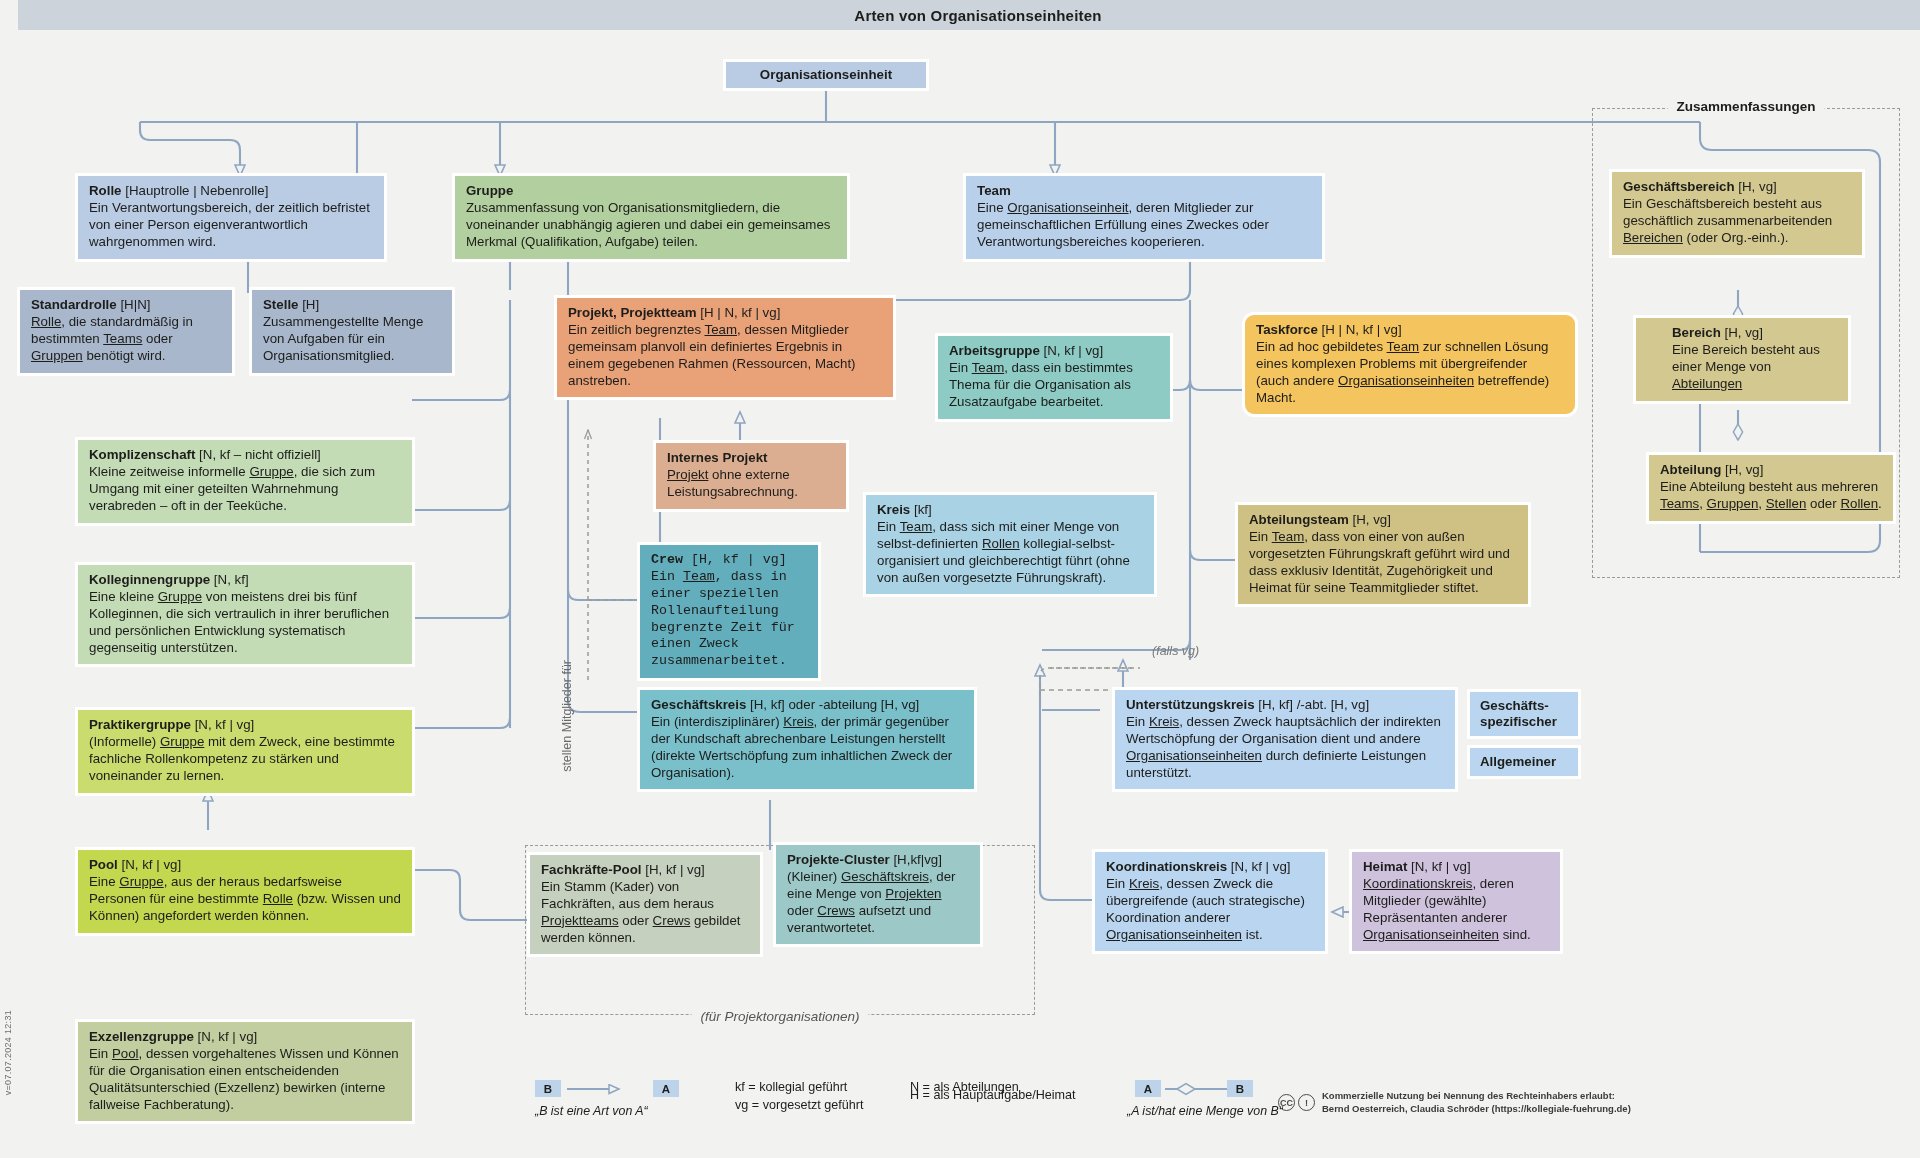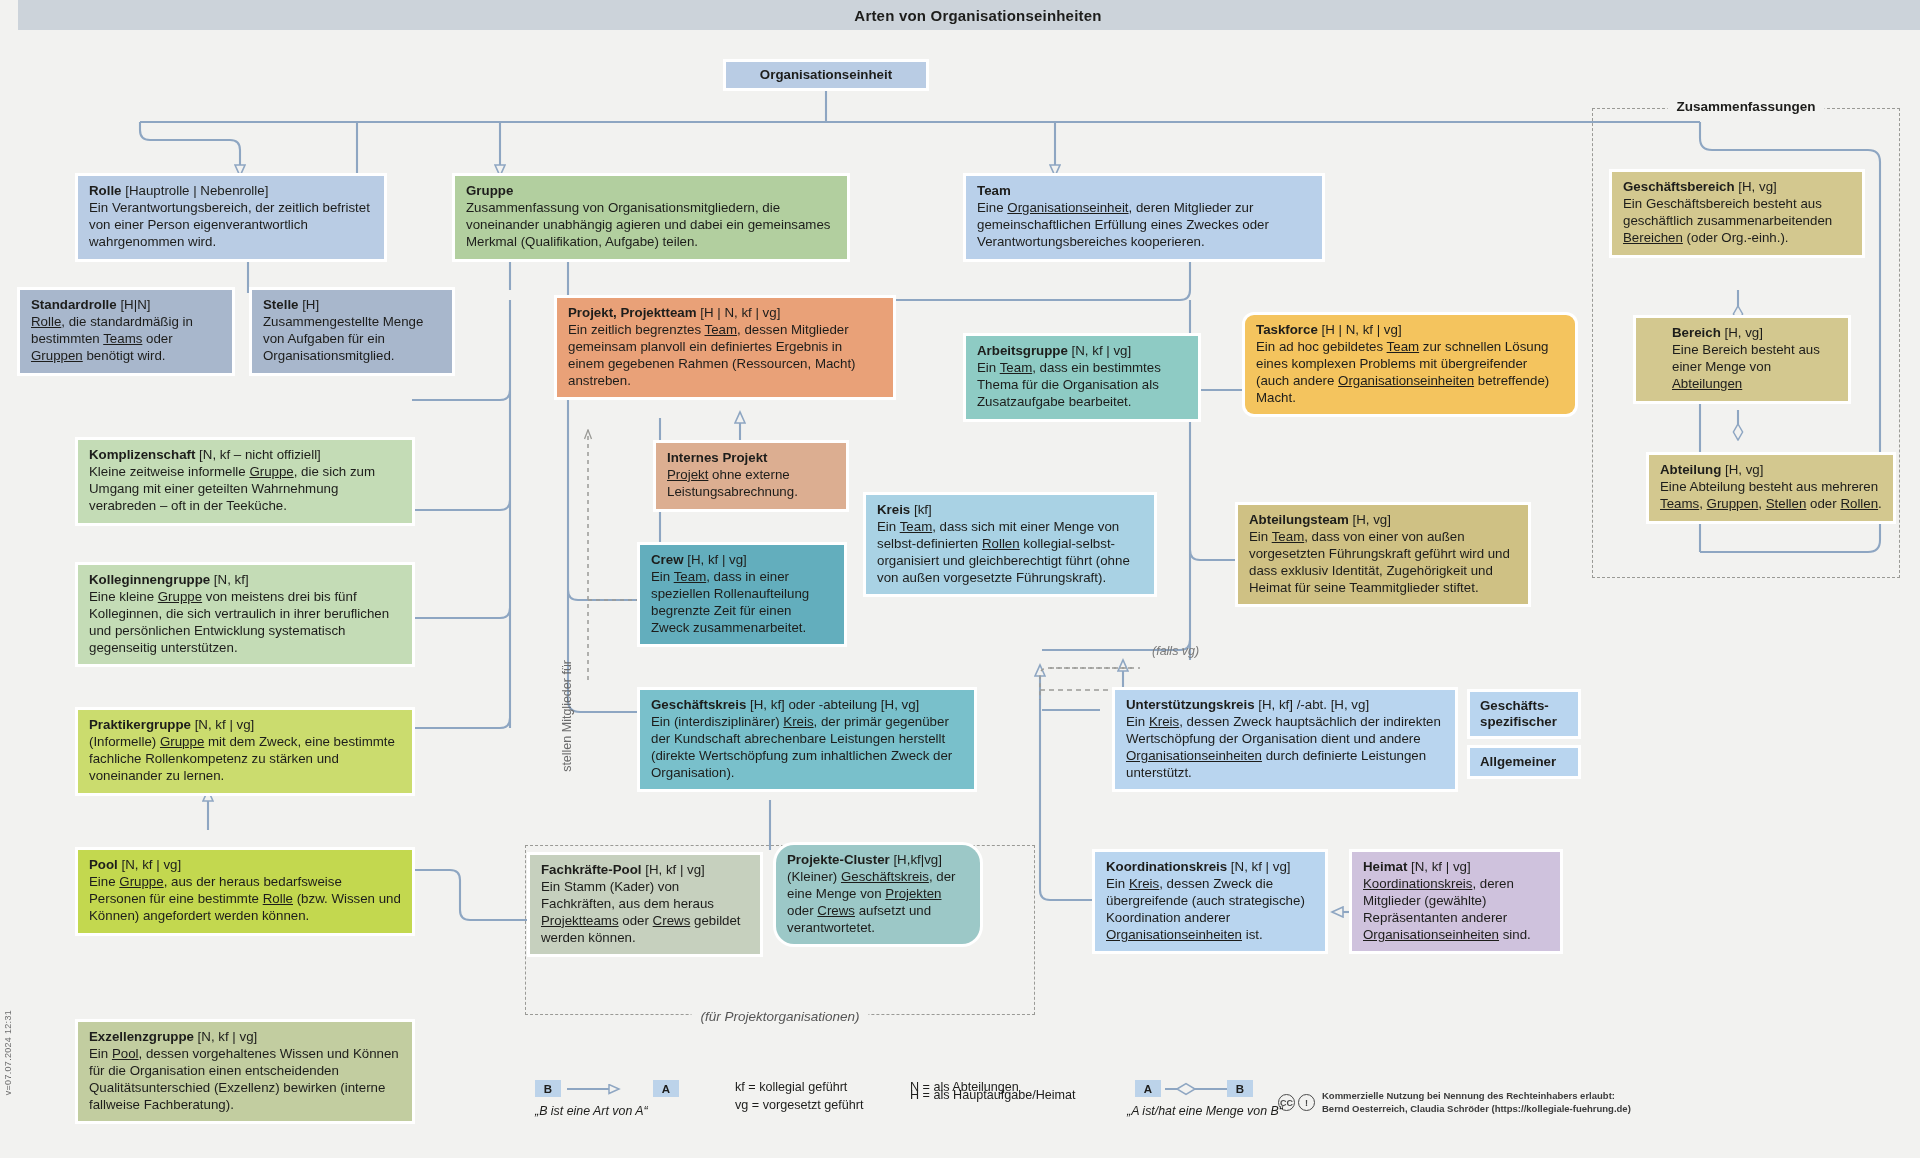--- a/index.html
+++ b/index.html
@@ -322,56 +322,56 @@
     <div>Ein zeitlich begrenztes <span class="u">Team</span>, dessen Mitglieder gemeinsam planvoll ein definiertes Ergebnis in einem gegebenen Rahmen (Ressourcen, Macht) anstreben.</div>
   </div>
 
   <div class="box c-orange2" style="left:656px;top:443px;width:190px;">
     <div>
       <span class="ttl">Internes Projekt</span>
     </div>
     <div><span class="u">Projekt</span> ohne externe Leistungsabrechnung.</div>
   </div>
 
-  <div class="box c-teal" style="left:640px;top:545px;width:204px;">
+  <div class="box c-teal" style="left:640px;top:545px;width:178px;font-family:Liberation Mono, monospace;">
     <div>
       <span class="ttl">Crew</span><span class="tag"> [H, kf | vg]</span>
     </div>
     <div>Ein <span class="u">Team</span>, dass in einer speziellen Rollenaufteilung begrenzte Zeit für einen Zweck zusammenarbeitet.</div>
   </div>
 
   <div class="box c-teal2" style="left:640px;top:690px;width:334px;">
     <div>
       <span class="ttl">Geschäftskreis</span><span class="tag"> [H, kf] oder -abteilung [H, vg]</span>
     </div>
     <div>Ein (interdisziplinärer) <span class="u">Kreis</span>, der primär gegenüber der Kundschaft abrechenbare Leistungen herstellt (direkte Wertschöpfung zum inhaltlichen Zweck der Organisation).</div>
   </div>
 
   <div class="box c-graygreen" style="left:530px;top:855px;width:230px;">
     <div>
       <span class="ttl">Fachkräfte-Pool</span><span class="tag"> [H, kf | vg]</span>
     </div>
     <div>Ein Stamm (Kader) von Fachkräften, aus dem heraus <span class="u">Projektteams</span> oder <span class="u">Crews</span> gebildet werden können.</div>
   </div>
 
-  <div class="box c-teal4" style="left:776px;top:845px;width:204px;border-radius:18px;">
+  <div class="box c-teal4" style="left:776px;top:845px;width:204px;">
     <div>
       <span class="ttl">Projekte-Cluster</span><span class="tag"> [H,kf|vg]</span>
     </div>
     <div>(Kleiner) <span class="u">Geschäftskreis</span>, der eine Menge von <span class="u">Projekten</span> oder <span class="u">Crews</span> aufsetzt und verantwortetet.</div>
   </div>
 
   <div class="box c-ltblue3" style="left:966px;top:176px;width:356px;">
     <div>
       <span class="ttl">Team</span>
     </div>
     <div>Eine <span class="u">Organisationseinheit</span>, deren Mitglieder zur gemeinschaftlichen Erfüllung eines Zweckes oder Verantwortungsbereiches kooperieren.</div>
   </div>
 
-  <div class="box c-teal3" style="left:938px;top:336px;width:232px;margin-left:28px;">
+  <div class="box c-teal3" style="left:938px;top:336px;width:232px;">
     <div>
       <span class="ttl">Arbeitsgruppe</span><span class="tag"> [N, kf | vg]</span>
     </div>
     <div>Ein <span class="u">Team</span>, dass ein bestimmtes Thema für die Organisation als Zusatzaufgabe bearbeitet.</div>
   </div>
 
   <div class="box c-gold" style="left:1245px;top:315px;width:330px;border-radius:9px;">
     <div>
       <span class="ttl">Taskforce</span><span class="tag"> [H | N, kf | vg]</span>
     </div>

